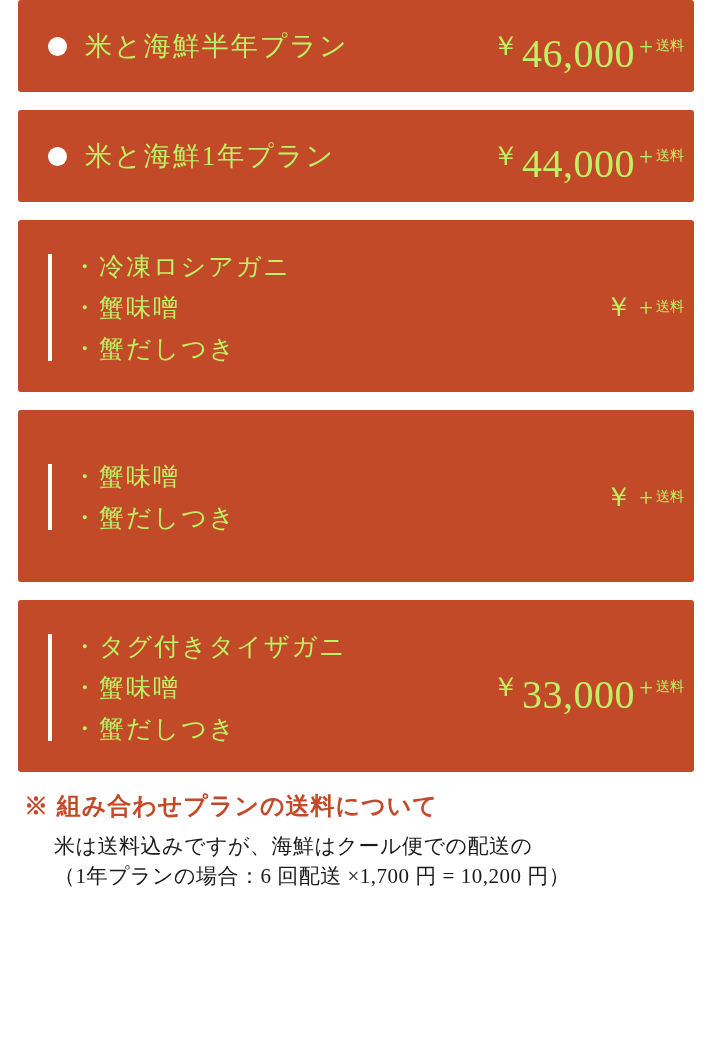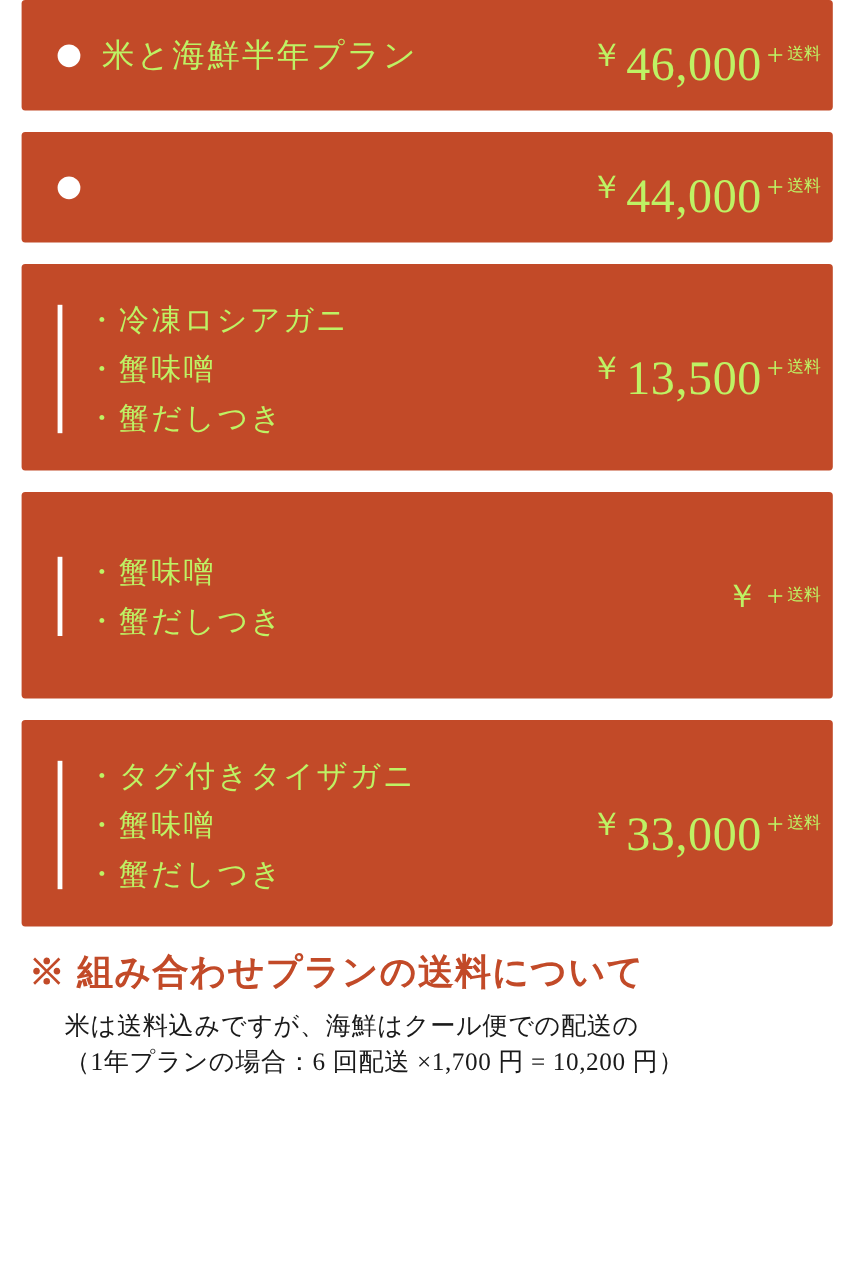--- a/index.html
+++ b/index.html
@@ -119,21 +119,21 @@
     white-space: nowrap;
   }
 
   
   .note {
     margin-top: 10px;
     padding: 0 6px;
   }
   .note-title {
     color: #c24a28;
-    font-size: 30px;
+    font-size: 24px;
     font-weight: bold;
     letter-spacing: 1px;
     font-family: "Liberation Sans", sans-serif;
     margin-bottom: 10px;
   }
   .note-body {
     padding-left: 30px;
   }
   .note-line {
     font-size: 21px;
@@ -154,39 +154,39 @@
     <span class="price-wrap">
       <span class="yen">￥</span>
       <span class="amount">46,000</span>
       <span class="plus">+</span>
       <span class="shipping-v">送料</span>
     </span>
   </div>
 
   <div class="card simple">
     <span class="bullet-dot"></span>
+    <span class="plan-name">米と海鮮1年プラン</span>
     <span class="price-wrap">
       <span class="yen">￥</span>
       <span class="amount">44,000</span>
       <span class="plus">+</span>
       <span class="shipping-v">送料</span>
     </span>
   </div>
 
   <div class="card listing">
     <div class="listing-inner">
       <div class="vbar"></div>
       <div class="items">
         <div class="item">・冷凍ロシアガニ</div>
         <div class="item">・蟹味噌</div>
         <div class="item">・蟹だしつき</div>
       </div>
       <span class="price-wrap">
         <span class="yen">￥</span>
-        <span class="amount">13,500</span>
         <span class="plus">+</span>
         <span class="shipping-v">送料</span>
       </span>
     </div>
   </div>
 
   <div class="card listing">
     <div class="listing-inner">
       <div class="vbar"></div>
       <div class="items">

